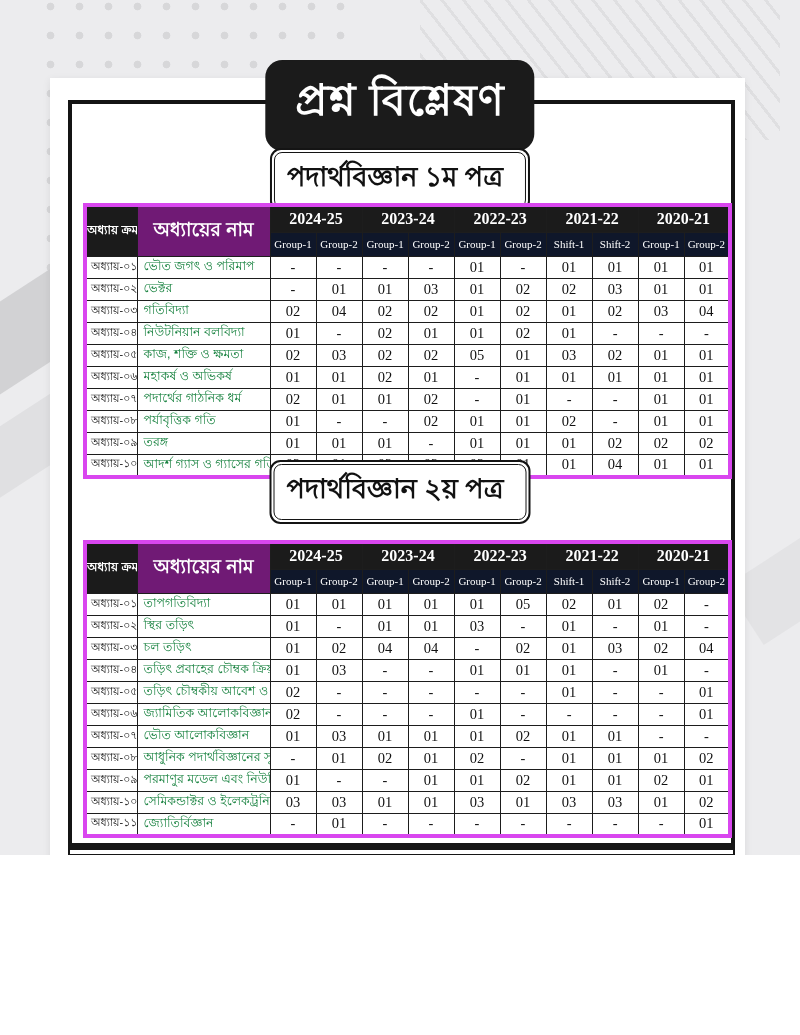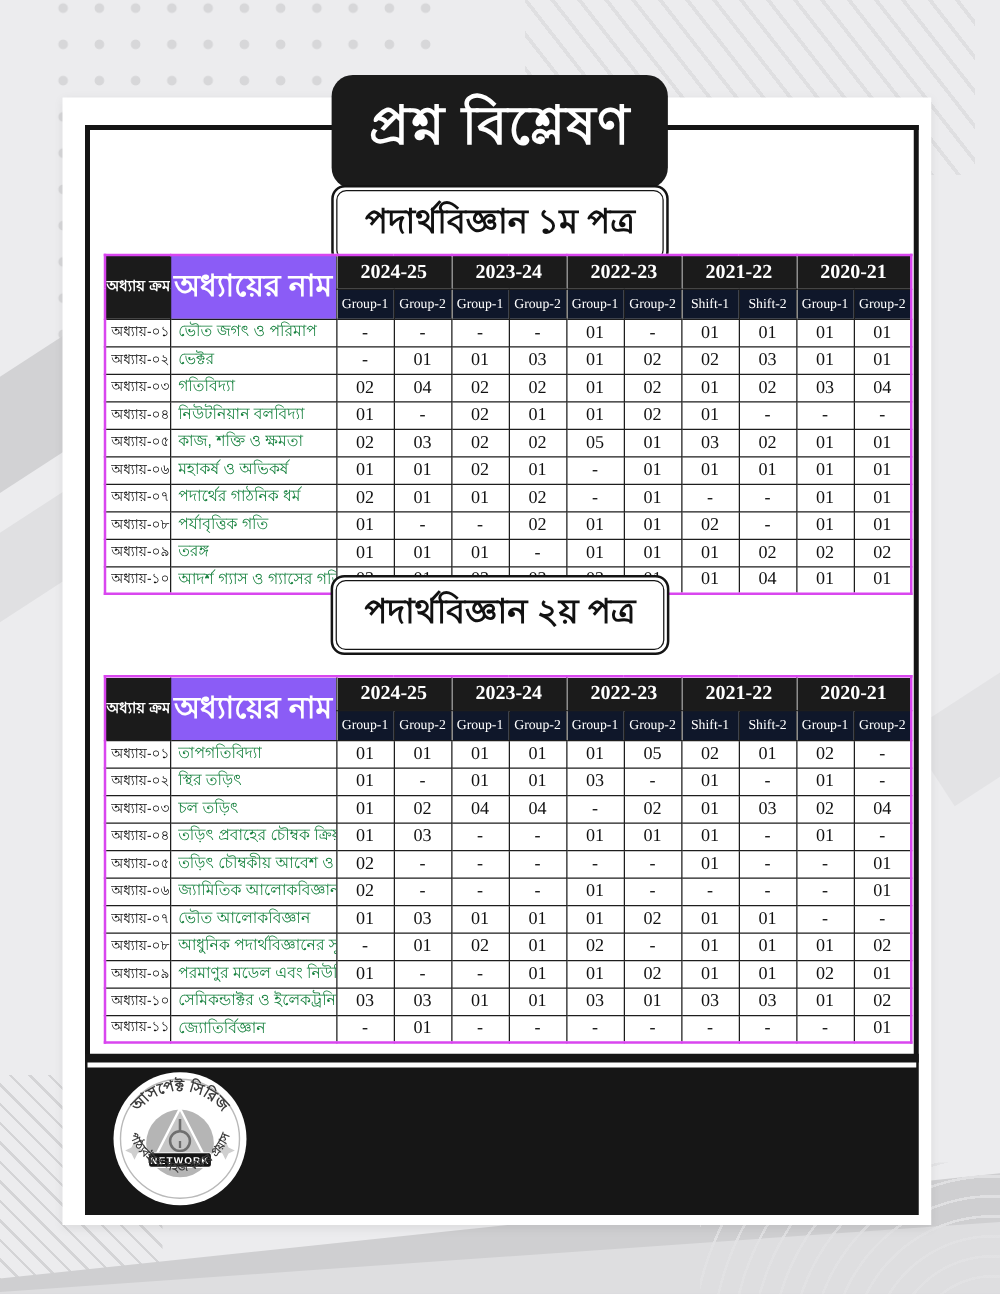--- a/index.html
+++ b/index.html
@@ -1,18 +1,18 @@
 <!DOCTYPE html>
 <html><head>
 <meta charset="utf-8">
 <style>
   * { margin:0; padding:0; box-sizing:border-box; }
   body { font-family:"Liberation Sans", sans-serif; }
   .page {
-    position:relative; width:800px; height:1035px;
+    position:relative; width:800px; height:855px;
     background:#ececee; overflow:hidden;
   }
   
   .deco { position:absolute; z-index:0; }
   .dots-tl {
     left:36px; top:-8px; width:310px; height:350px;
     background-image:radial-gradient(circle, #d7d7d9 3.5px, transparent 4.2px);
     background-size:29px 29px;
   }
   .stripes-top {
@@ -50,46 +50,46 @@
     border-radius:17px; padding:8px 30px 12px 30px;
     font-size:43px; font-weight:bold; letter-spacing:1px; white-space:nowrap;
   }
   .subtitle-box {
     position:absolute; left:50%; transform:translateX(-50%); z-index:3;
     border:2px solid #141414; border-radius:11px; padding:2px;
     background:#ffffff; white-space:nowrap;
   }
   .subtitle-inner {
     border:1.5px solid #141414; border-radius:8px;
-    padding:3px 22px 6px 22px; font-size:27px; font-weight:bold; color:#111;
+    padding:3px 22px 6px 12px; font-size:27px; font-weight:bold; color:#111;
   }
   .subtitle-1 { top:148px; }
   .subtitle-2 { top:460px; }
   
   table.exam {
     position:absolute; left:83px; width:647px; z-index:3;
     border-collapse:collapse; table-layout:fixed;
-    background:#ffffff; border:2px solid #d946ef;
+    background:#ffffff; border:4px solid #d946ef;
   }
   .table-1 { top:203px; }
   .table-2 { top:540px; }
   table.exam th, table.exam td { border:1px solid #1d1d1d; overflow:hidden; white-space:nowrap; }
   th.year {
     background:#1b1b1b; color:#ffffff; height:27px;
     font-family:"Liberation Serif", serif; font-size:16px; font-weight:bold;
   }
   th.sub {
     background:#0f172a; color:#ffffff; height:24px;
     font-family:"Liberation Serif", serif; font-size:11px; font-weight:normal;
   }
   th.chno-h {
     background:#1b1b1b; color:#ffffff; font-size:12px; font-weight:bold;
   }
   th.chname-h {
-    background:#8b5cf6; color:#ffffff; font-size:24px; font-weight:bold;
+    background:#701a75; color:#ffffff; font-size:19px; font-weight:bold;
   }
   td.chno {
     height:22px; font-size:11px; color:#111; text-align:left; padding-left:4px;
   }
   td.chname {
     font-size:12.5px; color:#15803d; text-align:left; padding-left:6px;
   }
   td.val {
     font-family:"Liberation Serif", serif; font-size:14.5px; color:#111; text-align:center;
   }

